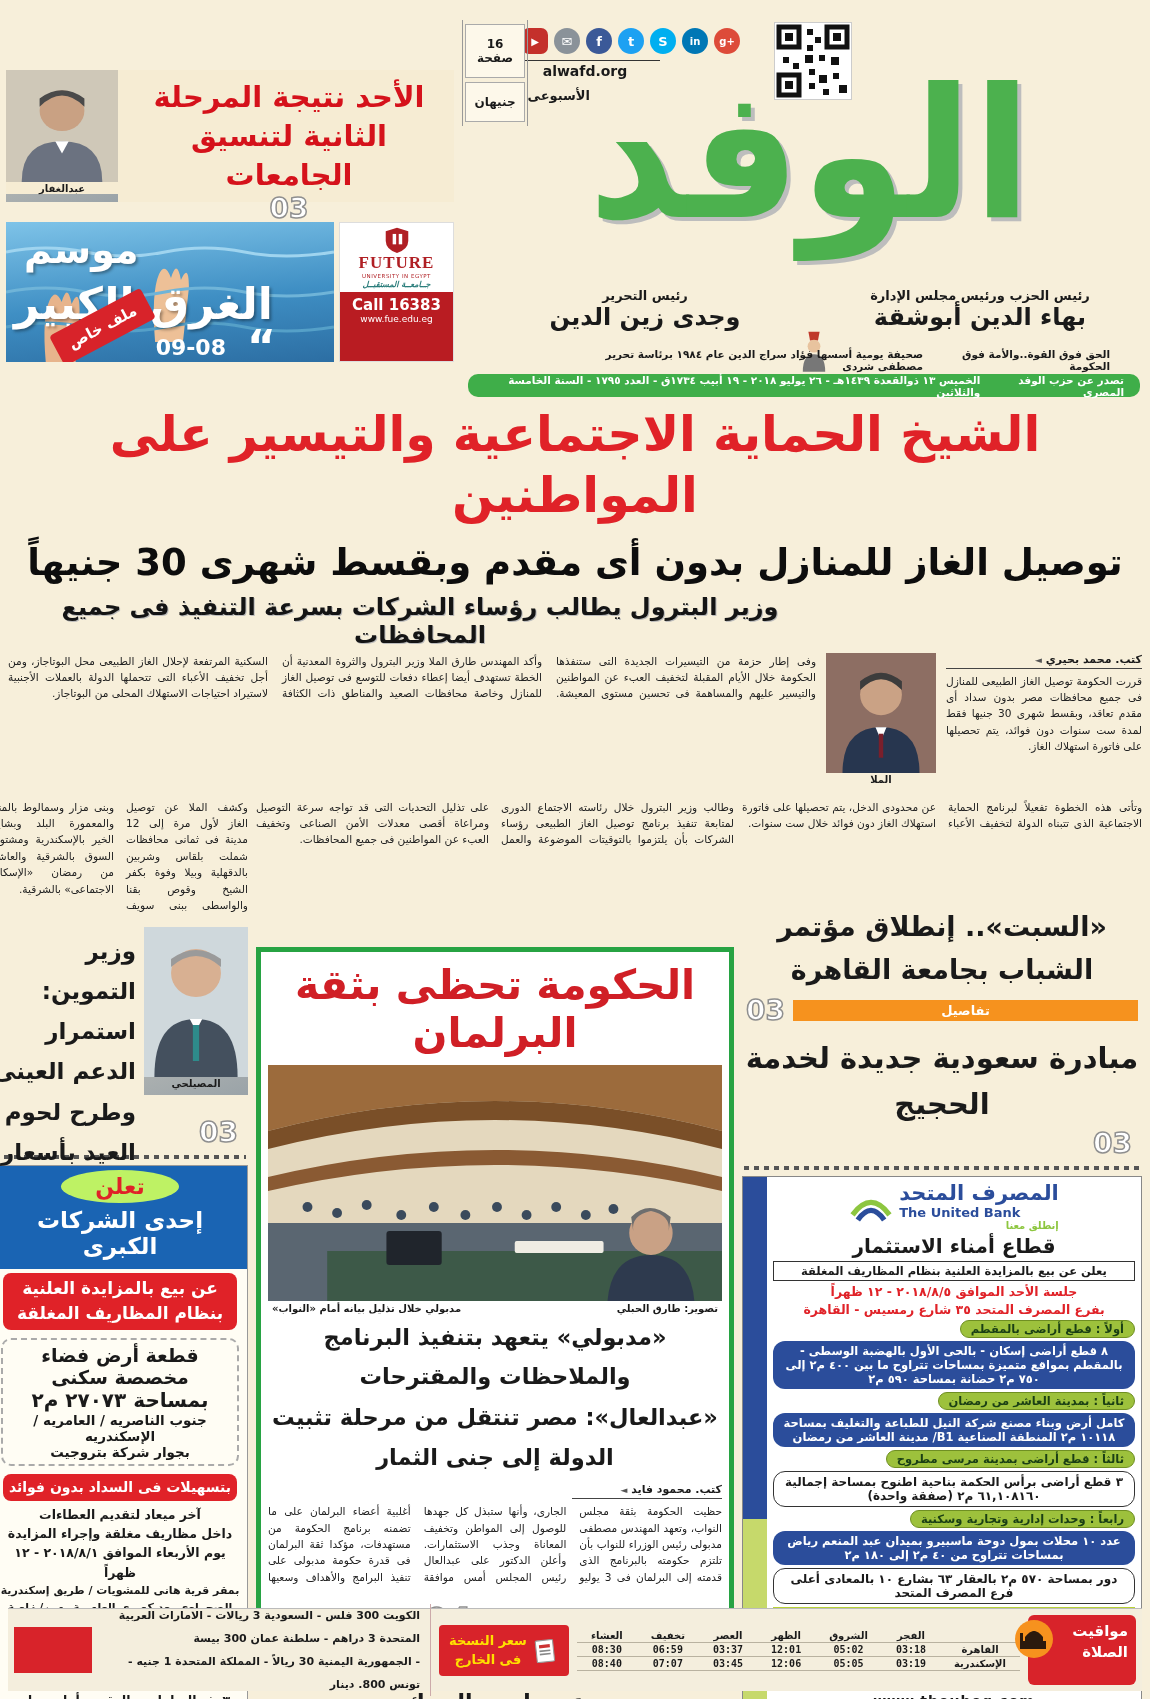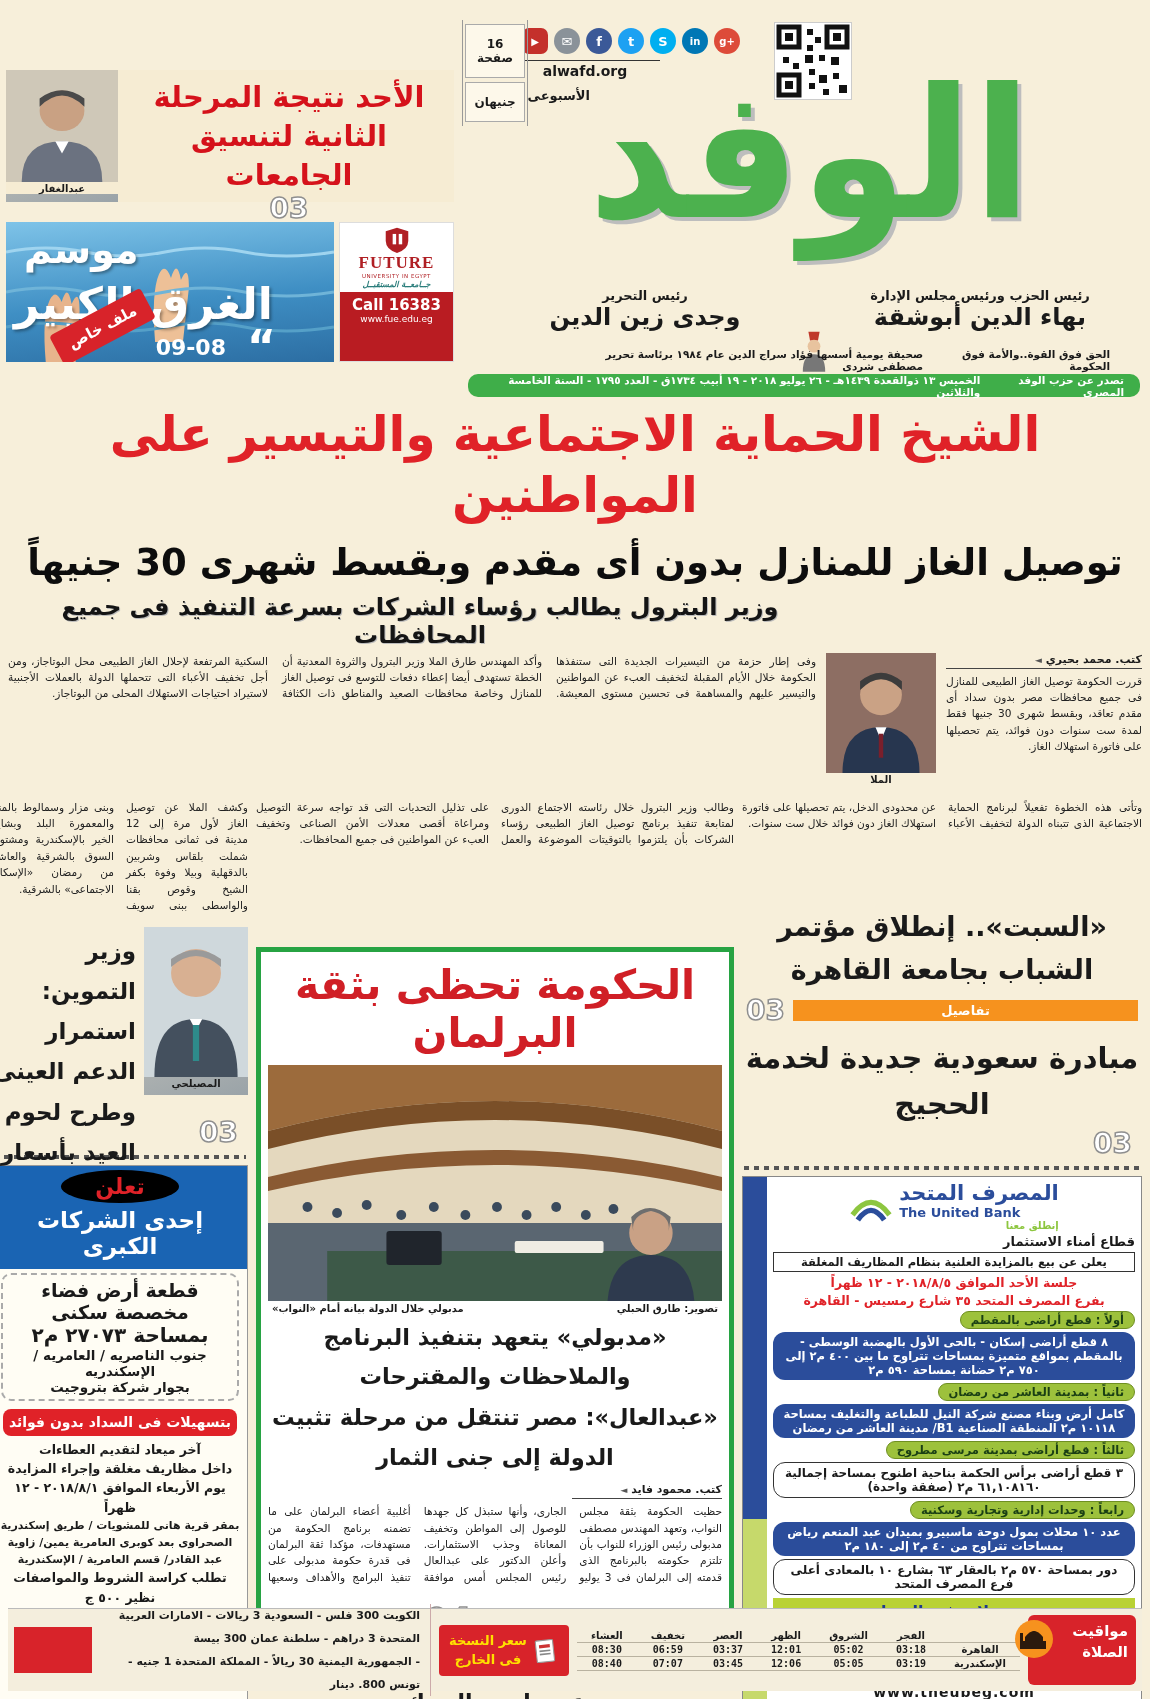--- a/index.html
+++ b/index.html
@@ -82,21 +82,21 @@
   .outnum{font-weight:bold;color:#fff;-webkit-text-stroke:1.5px #8f8f8f;font-size:28px;line-height:1;}
   .zig{height:4px;margin:6px 2px;background:repeating-linear-gradient(90deg,#555 0 5px,transparent 5px 10px);}
   
   .bank{display:flex;border:1px solid #888;background:#fff;height:622px;overflow:hidden;margin-top:4px;}
   .bank .strip{width:24px;background:linear-gradient(#2b4d9b 0 55%,#c6d96b 55% 100%);}
   .bank .bd{flex:1;padding:4px 6px;display:flex;flex-direction:column;gap:3px;}
   .ub-logo{display:flex;align-items:center;justify-content:center;gap:6px;}
   .ub-logo .ar{color:#2b4d9b;font-size:21px;font-weight:bold;}
   .ub-logo .en{color:#2b4d9b;font-size:13px;font-weight:bold;direction:ltr;}
   .ub-logo .sl{color:#8dc63f;font-size:10px;font-weight:bold;}
-  .bank .sector{text-align:right;font-size:13px;font-weight:bold;}
+  .bank .sector{text-align:center;font-size:20px;font-weight:bold;}
   .bank .announce{border:1px solid #333;text-align:center;font-size:11.5px;font-weight:bold;padding:2px;}
   .bank .red{color:#e02228;text-align:center;font-size:12.5px;font-weight:bold;}
   .pill{background:#9dc13c;color:#1a3f14;font-size:11.5px;font-weight:bold;border-radius:9px;padding:1px 10px;align-self:flex-start;border:1px solid #6f8f22;}
   .bluebox{background:#2b4d9b;color:#fff;border-radius:12px;font-size:11.5px;font-weight:bold;text-align:center;padding:3px 6px;}
   .whitebox{border:1.5px solid #333;border-radius:12px;font-size:12px;font-weight:bold;text-align:center;padding:3px 6px;}
   .lime{background:#b9d235;color:#1e3a8c;text-align:center;font-size:16px;font-weight:bold;padding:3px;line-height:1.4;}
   .bank .c1{text-align:center;font-size:12.5px;font-weight:bold;}
   .bank .c2{text-align:center;font-size:10px;font-weight:bold;}
   .bank .web{text-align:center;font-size:14px;font-weight:bold;direction:ltr;letter-spacing:1px;}
   .bank .foot{background:#2b4d9b;color:#fff;text-align:center;padding:3px;}
@@ -113,21 +113,21 @@
   .schools{margin-top:8px;}
   .schools .h{font-size:22px;font-weight:bold;text-align:center;border-top:2px solid #333;padding-top:8px;}
   
   .supply{display:flex;gap:8px;margin-top:10px;height:190px;}
   .supply .h{flex:1;font-size:23px;font-weight:bold;text-align:right;line-height:1.75;padding-top:4px;}
   .supply .photo{width:104px;height:168px;}
   .badge-row{display:flex;padding:2px 10px;}
   
   .lad{border:1px solid #999;background:#fffdf4;height:620px;overflow:hidden;display:flex;flex-direction:column;margin-top:6px;}
   .lad .top{background:#1a64b3;text-align:center;padding:4px;}
-  .lad .oval{display:inline-block;background:#000000;color:#e02228;font-size:22px;font-weight:bold;border-radius:50%;padding:4px 34px;}
+  .lad .oval{display:inline-block;background:#bef264;color:#e02228;font-size:22px;font-weight:bold;border-radius:50%;padding:4px 34px;}
   .lad .comp{color:#fff;font-size:23px;font-weight:bold;padding:4px 0 6px 0;}
   .lad .redbox{background:#e02228;color:#fff;font-size:17px;font-weight:bold;text-align:center;border-radius:8px;margin:4px 10px;padding:3px;line-height:1.5;}
   .lad .dash{border:2px dashed #aaa;border-radius:10px;margin:4px 8px;text-align:center;padding:4px;}
   .lad .i1{font-size:19px;font-weight:bold;}
   .lad .i2{font-size:20px;font-weight:bold;}
   .lad .i3{font-size:13.5px;font-weight:bold;}
   .lad .dl{font-size:12.5px;font-weight:bold;text-align:center;line-height:1.55;padding:0 6px;}
   .lad .dl.sm{font-size:11px;}
   
   .pfoot{position:absolute;bottom:8px;right:8px;left:8px;height:74px;border-top:1px solid #bbb;
@@ -386,21 +386,21 @@
             <rect x="60" y="186" width="400" height="50" fill="#3d5948"></rect>
             <circle cx="388" cy="168" r="22" fill="#c9a185"></circle>
             <path d="M388 146 Q368 150 370 166 L368 152 Q386 134 408 152 L406 166 Q408 150 388 146 Z" fill="#6e6e6e"></path>
             <path d="M344 236 Q348 190 388 190 Q428 190 432 236 Z" fill="#2e3a4e"></path>
             <rect x="250" y="176" width="90" height="12" rx="2" fill="#f0ede4"></rect>
             <rect x="120" y="166" width="56" height="34" rx="3" fill="#20252c"></rect>
           </svg>
         </div>
         <div class="pcap">
           <span>تصوير: طارق الحبلي</span>
-          <span>مدبولي خلال الدولة بيانه أمام «النواب»</span>
+          <span>مدبولي خلال تذليل بيانه أمام «النواب»</span>
         </div>
         <div class="psub">«مدبولي» يتعهد بتنفيذ البرنامج والملاحظات والمقترحات</div>
         <div class="psub">«عبدالعال»: مصر تنتقل من مرحلة تثبيت الدولة إلى جنى الثمار</div>
         <div class="byline" style="width:150px;margin-top:6px;"><span>كتب. محمود فايد</span>
           <span class="arr">◄</span></div>
         <div class="pbody news-text">حظيت الحكومة بثقة مجلس النواب، وتعهد المهندس مصطفى مدبولى رئيس الوزراء للنواب بأن تلتزم حكومته بالبرنامج الذى قدمته إلى البرلمان فى 3 يوليو الجارى، وأنها ستبذل كل جهدها للوصول إلى المواطن وتخفيف المعاناة وجذب الاستثمارات. وأعلن الدكتور على عبدالعال رئيس المجلس أمس موافقة أغلبية أعضاء البرلمان على ما تضمنه برنامج الحكومة من مستهدفات، مؤكدا ثقة البرلمان فى قدرة حكومة مدبولى على تنفيذ البرامج والأهداف وسعيها الدؤوب للانطلاق بمصر من مرحلة تثبيت الدولة إلى مرحلة جنى الثمار. وعبر رئيس الوزراء عن شكره وتقديره للنواب على المناقشات العميقة والجادة لبرنامج الحكومة، ووصفها بأنها اتسمت بالحرفية والموضوعية، مؤكدا أنه سيضع كل ملاحظات الأعضاء محل الاهتمام وسيأخذ بالاقتراحات التى تحقق مصلحة المواطن.</div>
         <div class="pdetails">
           <div class="details-bar">تفاصيل</div>
           <span class="outnum" style="font-size:34px;">04</span>
         </div>
@@ -431,20 +431,24 @@
       </div>
       <div class="badge-row">
           <span class="outnum">03</span>
         </div>
       <div class="zig"></div>
 
       <div class="lad">
         <div class="top">
           <span class="oval">تعلن</span>
           <div class="comp">إحدى الشركات الكبرى</div>
+        </div>
+        <div class="redbox">
+          <div>عن بيع بالمزايدة العلنية</div>
+          <div>بنظام المظاريف المغلقة</div>
         </div>
         <div class="dash">
           <div class="i1">قطعة أرض فضاء مخصصة سكنى</div>
           <div class="i2">بمساحة ٢٧٠٧٣ م٢</div>
           <div class="i3">جنوب الناصريه / العامريه / الإسكندريه</div>
           <div class="i3">بجوار شركة بتروجيت</div>
         </div>
         <div class="redbox" style="font-size:14px;">بتسهيلات فى السداد بدون فوائد</div>
         <div class="dl">آخر ميعاد لتقديم العطاءات</div>
         <div class="dl">داخل مظاريف مغلقة وإجراء المزايدة</div>

